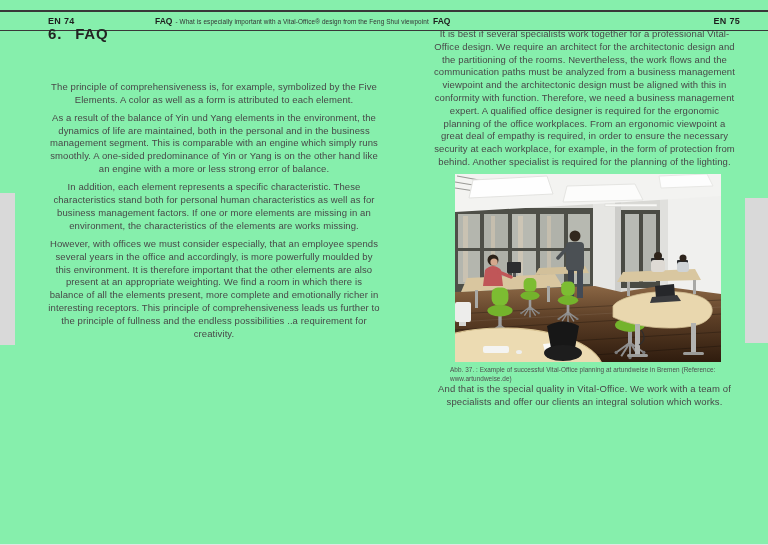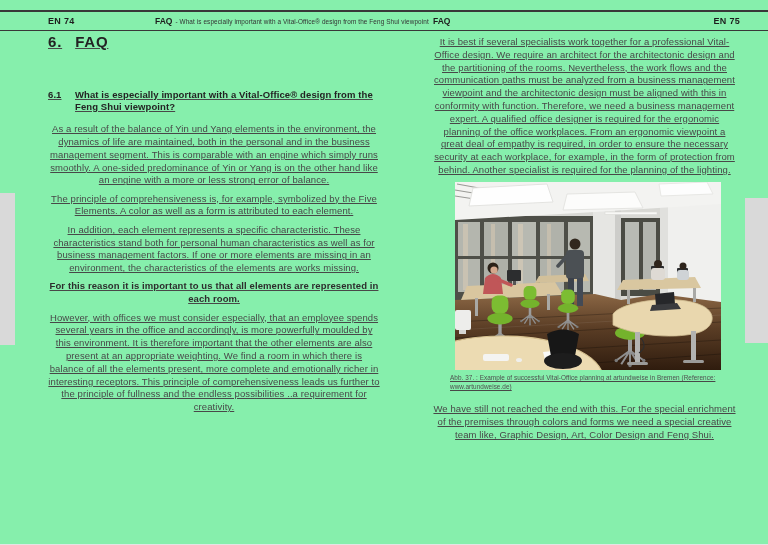--- a/index.html
+++ b/index.html
@@ -15,21 +15,21 @@
   .left-title .faq-bold{font-weight:bold;font-size:8.5px;color:#1d1d1d;margin-right:3px;}
   .left-title .faq-rest{font-size:6.4px;color:#333;letter-spacing:.1px;}
   .hitem.right-title{left:433px;font-weight:bold;font-size:8.5px;color:#1d1d1d;}
   .hitem.right-num{right:28px;}
   
   .tab{position:absolute;background:#d9d9d9;}
   .tab-left{left:0;top:193px;width:15px;height:152px;}
   .tab-right{right:0;top:198px;width:23px;height:145px;}
   .bottom-line{position:absolute;left:0;right:0;bottom:0;height:1px;background:#e4e4e4;}
   
-  .col{position:absolute;top:36px;font-size:9.5px;line-height:12.8px;letter-spacing:.1px;color:#484848;text-decoration:underline;}
+  .col{position:absolute;top:28px;font-size:9.5px;line-height:12.8px;letter-spacing:.1px;color:#484848;}
   .col p{margin:0 0 5.5px 0;text-align:center;}
   .col-left{left:48px;width:332px;}
   .col-right{left:433px;width:303px;}
   h1.chapter{margin:0 0 40px 0;font-size:15px;font-weight:bold;color:#232323;letter-spacing:.8px;}
   .chapter-num{margin-right:13px;}
   .section-head{display:flex;font-weight:bold;color:#232323;font-size:9.5px;line-height:12.2px;margin:0 0 10px 0;}
   .sec-num{flex:0 0 27px;}
   p.strong{font-weight:bold;color:#2d2d2d;}
   figure{margin:4px 0 0 0;}
   svg.photo{display:block;margin-left:22px;}
@@ -51,28 +51,23 @@
     <span class="hitem right-num pnum">EN 75</span>
   </div>
 
   <aside class="tab tab-left"></aside>
   <aside class="tab tab-right"></aside>
 
   <section class="col col-left">
     <h1 class="chapter">
       <span class="chapter-num">6.</span><span>FAQ</span>
     </h1>
-    <div class="section-head">
-      <span class="sec-num">6.1</span>
-      <span class="sec-text">What is especially important with a Vital-Office® design from the Feng Shui viewpoint?</span>
-    </div>
+    <p>The principle of comprehensiveness is, for example, symbolized by the Five Elements. A color as well as a form is attributed to each element.</p>
     <p>As a result of the balance of Yin und Yang elements in the environment, the dynamics of life are maintained, both in the personal and in the business management segment. This is comparable with an engine which simply runs smoothly. A one-sided predominance of Yin or Yang is on the other hand like an engine with a more or less strong error of balance.</p>
-    <p>The principle of comprehensiveness is, for example, symbolized by the Five Elements. A color as well as a form is attributed to each element.</p>
     <p>In addition, each element represents a specific characteristic. These characteristics stand both for personal human characteristics as well as for business management factors. If one or more elements are missing in an environment, the characteristics of the elements are works missing.</p>
-    <p class="strong">For this reason it is important to us that all elements are represented in each room.</p>
     <p>However, with offices we must consider especially, that an employee spends several years in the office and accordingly, is more powerfully moulded by this environment. It is therefore important that the other elements are also present at an appropriate weighting. We find a room in which there is balance of all the elements present, more complete and emotionally richer in interesting receptors. This principle of comprehensiveness leads us further to the principle of fullness and the endless possibilities ..a requirement for creativity.</p>
   </section>
 
   <section class="col col-right">
     <p>It is best if several specialists work together for a professional Vital-Office design. We require an architect for the architectonic design and the partitioning of the rooms. Nevertheless, the work flows and the communication paths must be analyzed from a business management viewpoint and the architectonic design must be aligned with this in conformity with function. Therefore, we need a business management expert. A qualified office designer is required for the ergonomic planning of the office workplaces. From an ergonomic viewpoint a great deal of empathy is required, in order to ensure the necessary security at each workplace, for example, in the form of protection from behind. Another specialist is required for the planning of the lighting.</p>
 
     <figure>
       <svg class="photo" width="266" height="188" viewBox="0 0 266 188" role="img">
         <defs>
           <linearGradient id="floorG" x1="0" y1="0" x2="0" y2="1">
@@ -174,17 +169,17 @@
         <polygon points="88,170 108,168 110,176 90,178" fill="#fafaf8"></polygon>
         <rect x="28" y="172" width="26" height="7" rx="2" fill="#f4f4f2"></rect>
         <ellipse cx="64" cy="178" rx="3" ry="2" fill="#efefed"></ellipse>
 
         <path d="M92,152 Q108,143 124,152 L120,174 Q108,180 96,174 Z" fill="#171717"></path>
         <ellipse cx="108" cy="179" rx="19" ry="8" fill="#1d1d1d"></ellipse>
       </svg>
       <figcaption>Abb. 37. : Example of successful Vital-Office planning at artundweise in Bremen (Reference: www.artundweise.de)</figcaption>
     </figure>
 
-    <p class="after-fig">We have still not reached the end with this. For the special enrichment of the premises through colors and forms we need a special creative team like, Graphic Design, Art, Color Design and Feng Shui.</p>
+    <p>And that is the special quality in Vital-Office. We work with a team of specialists and offer our clients an integral solution which works.</p>
   </section>
 
   <div class="bottom-line"></div>
 </div>
 
 </body></html>

